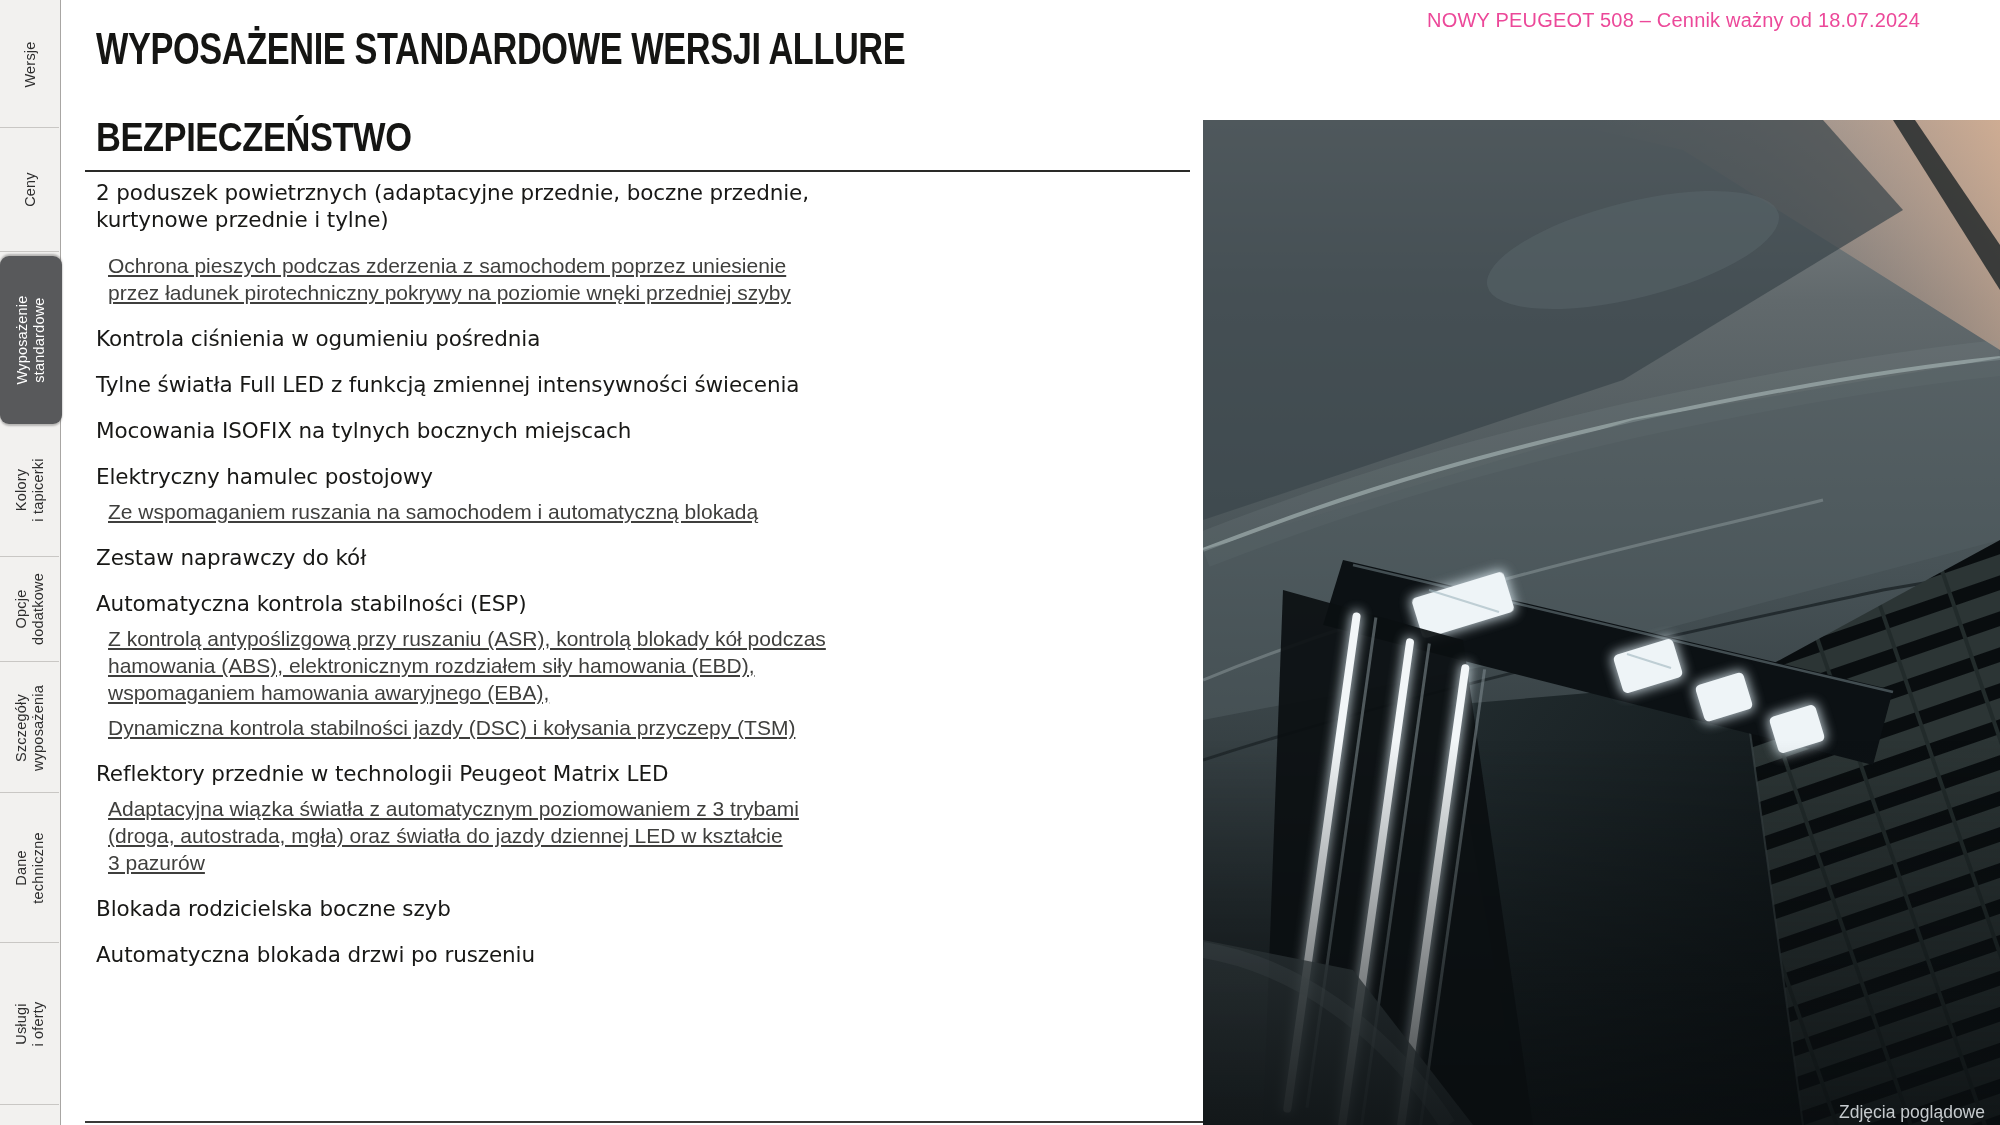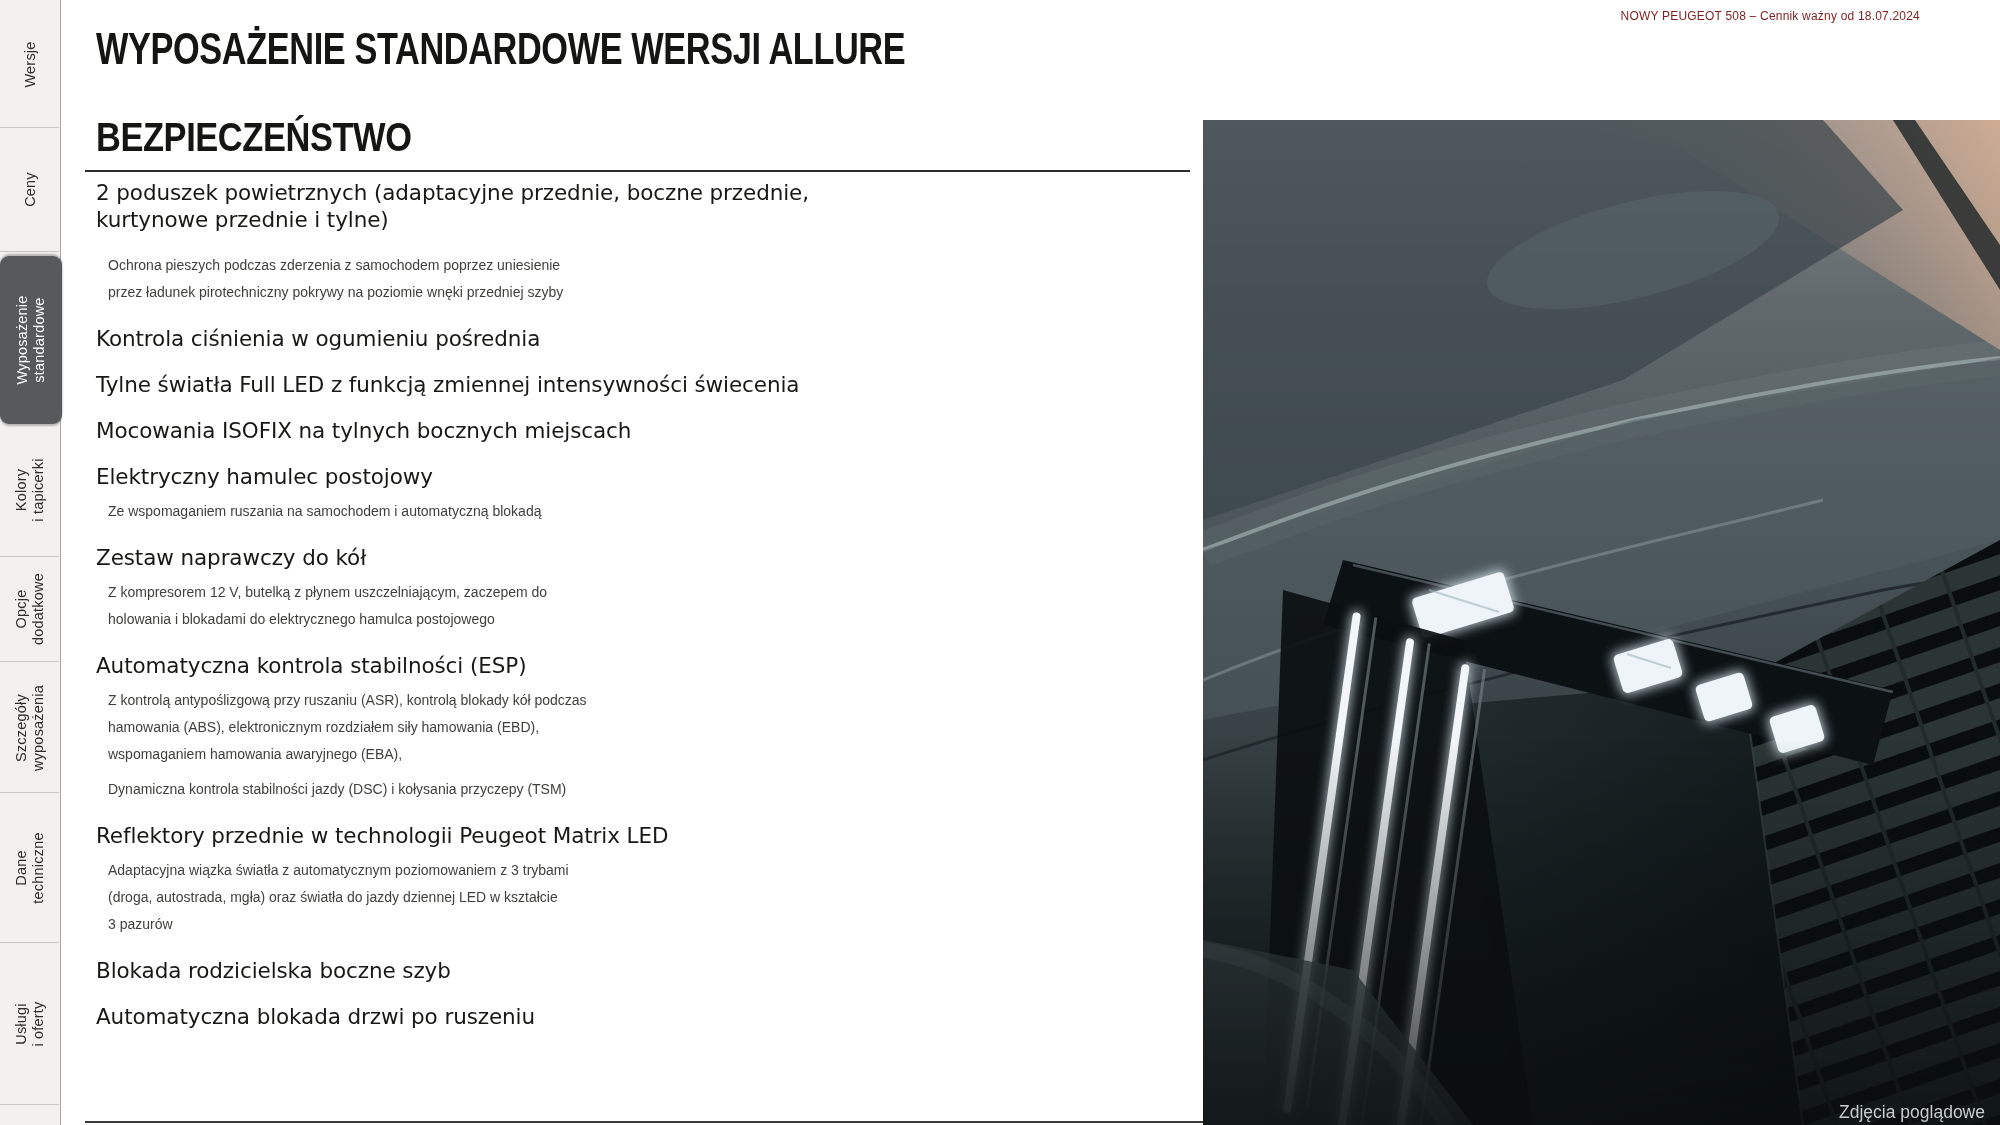--- a/index.html
+++ b/index.html
@@ -20,38 +20,38 @@
   .tab.t5{top:557px;height:104px}
   .tab.t6{top:663px;height:129px}
   .tab.t7{top:793px;height:149px}
   .tab.t8{top:943px;height:161px}
   .tab.active{background:#58595b;width:62px;border-radius:9px;z-index:2;
               box-shadow:0 -2px 2px rgba(0,0,0,.25), 0 2px 2px rgba(0,0,0,.25);}
   .tab.active span{color:#ffffff;}
   .sep{position:absolute;left:0;width:59px;height:1px;background:#c9c7c4;}
 
   
-  #header-note{position:absolute;top:9px;right:80px;font-size:12px;color:#7f1d1d;
+  #header-note{position:absolute;top:9px;right:80px;font-size:20px;color:#ec4899;
                letter-spacing:.2px;white-space:nowrap;}
   #page-title{position:absolute;left:96px;top:24px;font-size:44px;font-weight:700;
               letter-spacing:-.5px;white-space:nowrap;transform:scaleX(.78);
               transform-origin:0 50%;color:#151513;}
   #section-heading{position:absolute;left:96px;top:114px;font-size:41px;font-weight:700;
               letter-spacing:-.5px;white-space:nowrap;transform:scaleX(.84);
               transform-origin:0 50%;color:#151513;}
   #heading-rule{position:absolute;left:85px;top:170px;width:1105px;height:2px;background:#2a2a28;}
   #bottom-rule{position:absolute;left:85px;top:1121px;width:1118px;height:2px;background:#3a3a38;}
 
   
   #equipment-list{position:absolute;left:96px;top:179px;width:1100px;}
   .item{margin-bottom:19px;}
   .item-label{font-family:"DejaVu Sans",sans-serif;font-size:21.5px;line-height:27px;
               color:#181816;white-space:pre-line;letter-spacing:-.1px;}
-  .item-detail{font-family:"Liberation Sans",sans-serif;font-size:14px;line-height:27px;
-              color:#3f3f3d;white-space:pre-line;margin:8px 0 0 12px;}
+  .item-detail{font-family:"Liberation Sans",sans-serif;font-size:21px;line-height:27px;
+              color:#3f3f3d;white-space:pre-line;margin:8px 0 0 12px;text-decoration:underline;}
 
   
   #photo{position:absolute;left:1203px;top:120px;width:797px;height:938px;}
   #photo svg{display:block;}
 </style>
 </head>
 <body>
 
 <div id="page">
 
@@ -118,22 +118,20 @@
       </div>
       <div class="item">
         <div class="item-label">Mocowania ISOFIX na tylnych bocznych miejscach</div>
       </div>
       <div class="item">
         <div class="item-label">Elektryczny hamulec postojowy</div>
         <div class="item-detail">Ze wspomaganiem ruszania na samochodem i automatyczną blokadą</div>
       </div>
       <div class="item">
         <div class="item-label">Zestaw naprawczy do kół</div>
-        <div class="item-detail">Z kompresorem 12 V, butelką z płynem uszczelniającym, zaczepem do
-holowania i blokadami do elektrycznego hamulca postojowego</div>
       </div>
       <div class="item">
         <div class="item-label">Automatyczna kontrola stabilności (ESP)</div>
         <div class="item-detail">Z kontrolą antypoślizgową przy ruszaniu (ASR), kontrolą blokady kół podczas
 hamowania (ABS), elektronicznym rozdziałem siły hamowania (EBD),
 wspomaganiem hamowania awaryjnego (EBA),</div>
         <div class="item-detail">Dynamiczna kontrola stabilności jazdy (DSC) i kołysania przyczepy (TSM)</div>
       </div>
       <div class="item">
         <div class="item-label">Reflektory przednie w technologii Peugeot Matrix LED</div>

